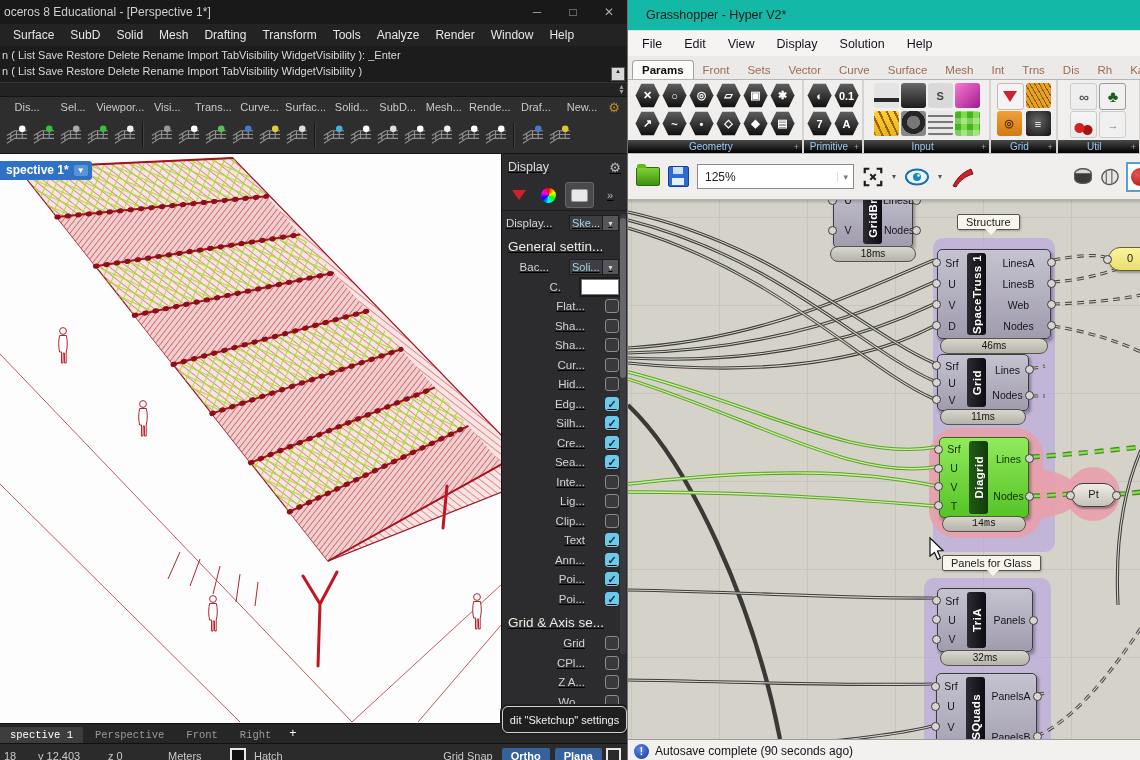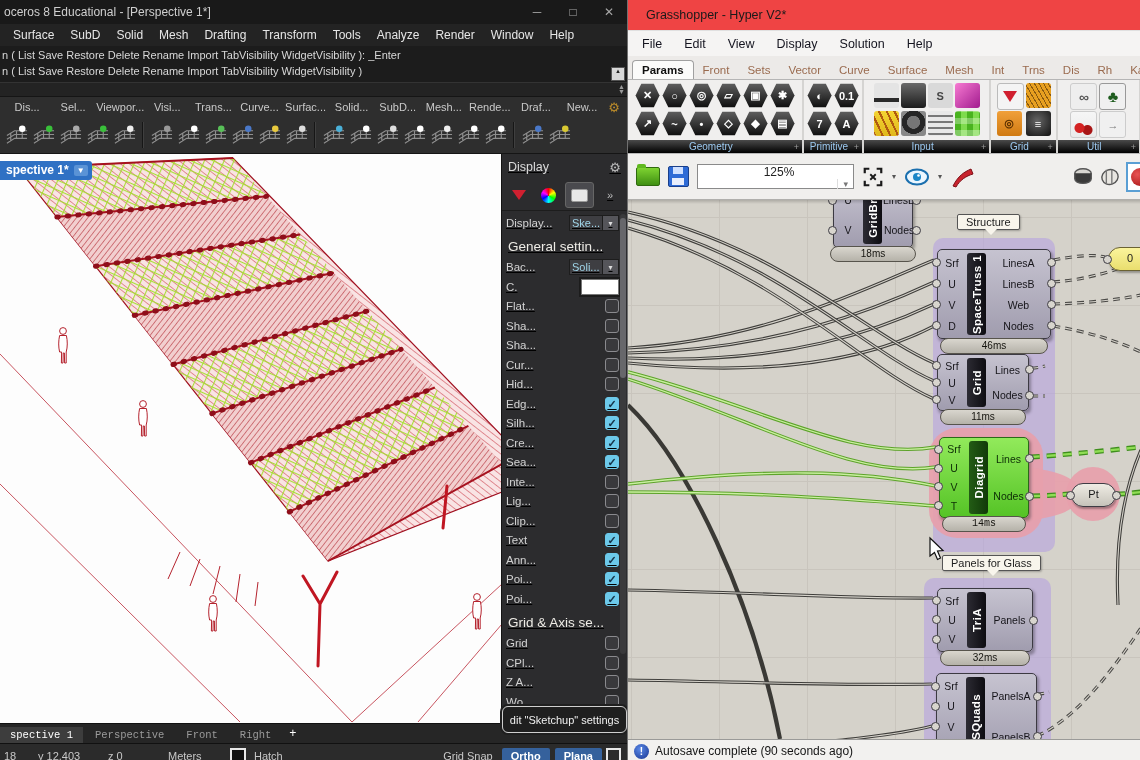--- a/index.html
+++ b/index.html
@@ -33,57 +33,57 @@
   .ptabs{height:30px;display:flex;align-items:center;gap:2px;padding:0 3px;border-bottom:1px solid #1d1d1d;}
   .ptab{width:30px;height:24px;display:flex;align-items:center;justify-content:center;border-radius:3px;}
   .ptab.selt{background:#4a4a4e;border:1px solid #666;}
   .cwheel{width:15px;height:15px;border-radius:50%;background:conic-gradient(#f00,#ff0,#0f0,#0ff,#00f,#f0f,#f00);}
   .mon{width:15px;height:11px;background:#e8e8e8;border:1px solid #999;border-radius:2px;}
   .rtri{width:0;height:0;border-left:7px solid transparent;border-right:7px solid transparent;border-top:10px solid #d02030;}
   .morech{color:#bbb;font-size:11px;}
   .drows{padding:2px 8px 0 4px;}
   .dsec{font-size:13.5px;color:#edebe5;padding:6px 0 4px 2px;}
   .drow{display:flex;align-items:center;height:19.5px;}
-  .drow .lb{flex:1;text-align:left;padding-right:9px;font-size:11.5px;color:#d2d2d2;white-space:nowrap;overflow:hidden;}
+  .drow .lb{flex:1;text-align:right;padding-right:20px;font-size:11.5px;color:#d2d2d2;white-space:nowrap;overflow:hidden;}
   .dsel{width:50px;height:16px;display:flex;}
   .dsel .v{flex:1;background:#3e3e42;color:#9fd4e8;font-size:11px;padding:1px 2px;white-space:nowrap;overflow:hidden;border:1px solid #1d1d1d;}
   .dsel .c{width:15px;background:#55555a;color:#ddd;font-size:8px;text-align:center;line-height:16px;border:1px solid #1d1d1d;border-left:none;}
   .dcolor{width:36px;height:14px;background:#fff;border:1px solid #777;box-shadow:0 0 0 2px #1c1c1c;}
   .cb{width:14px;height:14px;border-radius:3px;background:#39393c;border:1px solid #8a8a8e;box-sizing:border-box;}
   .cb.on{background:#6cc9ea;border-color:#6cc9ea;color:#15344a;font-size:11px;font-weight:bold;line-height:13px;text-align:center;}
   .pscroll{position:absolute;right:1px;top:60px;width:6px;height:440px;background:#3a3a3c;border-radius:3px;}
   .pscroll::after{content:"";position:absolute;top:4px;left:0;width:6px;height:160px;background:#67676b;border-radius:3px;}
   .sketch-btn{position:absolute;left:502px;top:706px;width:123px;height:25px;background:#1f1f1f;border:1px solid #cfcfcf;border-radius:6px;color:#f0f0f0;font-size:11px;display:flex;align-items:center;justify-content:center;white-space:nowrap;overflow:hidden;z-index:20;box-shadow:0 0 0 2px #1f1f1f;}
   .vtabs{height:19px;background:#262626;display:flex;align-items:flex-end;gap:2px;border-top:1px solid #111;}
   .vtab{font-size:10.5px;color:#9a9a9a;padding:2px 10px;font-family:Liberation Mono, monospace;}
   .vtab.act{background:#3d3d3d;color:#fff;}
   .vtab.plus{color:#fff;font-size:12px;padding:2px 6px;}
   .r-status{height:23px;background:#2b2b2b;display:flex;align-items:center;font-size:11px;color:#c8c8c8;gap:0;border-top:1px solid #111;}
   .r-status .it{padding:0 4px;white-space:nowrap;}
   .hcb{width:12px;height:12px;background:#111;border:2px solid #e8e8e8;margin:0 4px 0 10px;}
   .schip{background:#35619c;color:#fff;font-weight:bold;padding:2px 9px;border-radius:2px;margin-left:5px;}
   .pcb{width:11px;height:11px;background:#2b2b2b;border:2px solid #e8e8e8;margin-left:4px;}
   
   .gh{position:relative;width:513px;height:760px;background:#f0f0f0;flex:0 0 513px;border-left:1px solid #707070;overflow:hidden;}
-  .g-title{height:30px;background:#ef4444;display:flex;align-items:center;padding-left:18px;font-size:12.5px;color:#1a1a1a;border-bottom:1px solid #e0e0e0;}
+  .g-title{height:30px;background:#14b8a6;display:flex;align-items:center;padding-left:18px;font-size:12.5px;color:#1a1a1a;border-bottom:1px solid #e0e0e0;}
   .g-menu{height:25px;background:#f5f4f3;display:flex;align-items:center;padding-left:3px;}
   .g-menu span{font-size:12.5px;color:#14141f;padding:2px 11px;}
   .g-tabs{height:23px;background:#eceae8;display:flex;align-items:flex-end;padding-left:4px;border-bottom:1px solid #b5b5b5;overflow:hidden;}
   .gtab{font-size:11.5px;color:#9a6b4f;padding:3px 9px 3px;white-space:nowrap;}
   .gtab.act{background:#fbfbfa;border:1px solid #a0a0a0;border-bottom:1px solid #fbfbfa;border-radius:4px 4px 0 0;color:#101010;font-weight:bold;margin-bottom:-1px;}
   .g-palette{height:73px;background:#f0efee;display:flex;border-bottom:1px solid #b8b8b8;overflow:hidden;}
   .pgroup{display:flex;flex-direction:column;border-right:2px solid #d5d4d2;}
   .pgrid{flex:1;display:grid;grid-auto-flow:column;grid-template-rows:repeat(2,26px);gap:2px;padding:3px 4px;align-content:center;justify-content:center;}
   .tile{width:25px;height:25px;border-radius:3px;display:flex;align-items:center;justify-content:center;font-size:11px;font-weight:bold;color:#fff;}
   .tile.hex{clip-path:polygon(25% 3%,75% 3%,98% 50%,75% 97%,25% 97%,2% 50%);background:linear-gradient(#606060,#0d0d0d);}
   .pbar{height:15px;background:linear-gradient(#4a4a4a,#000);display:flex;align-items:center;position:relative;}
   .pbar .pl{flex:1;text-align:center;color:#9cc9f0;font-size:10px;}
   .pbar .pp{color:#9a9a9a;font-size:9px;padding-right:3px;}
   .g-toolbar{height:45px;background:#f0efed;display:flex;align-items:center;gap:8px;padding-left:8px;border-bottom:1px solid #b0afac;position:relative;}
-  .combo{width:148px;height:23px;background:#fff;border:1px solid #8a8a8a;display:flex;align-items:center;font-size:12px;color:#222;padding-left:7px;flex-direction:column;}
+  .combo{width:148px;height:23px;background:#fff;border:1px solid #8a8a8a;display:flex;align-items:center;font-size:12px;color:#222;padding-left:7px;}
   .combo .cc{margin-left:auto;color:#777;font-size:9px;padding:0 5px;border-left:1px solid #ddd;}
   .tbcar{color:#555;font-size:8px;}
   .g-right{margin-left:auto;display:flex;align-items:center;gap:5px;}
   .redcut{width:13px;height:26px;border:2px solid #5a9fd4;border-right:none;background:#fff;display:flex;align-items:center;overflow:hidden;}
   .redcut i{display:block;width:18px;height:18px;border-radius:50%;background:radial-gradient(circle at 35% 35%,#e85555,#a00d0d);margin-left:3px;flex:none;}
   .g-canvas{position:relative;height:539px;background:#d5d2ca;background-image:linear-gradient(to right,#c9c5bd 1px,transparent 1px),linear-gradient(to bottom,#c9c5bd 1px,transparent 1px);background-size:88px 88px;background-position:3px 17px;overflow:hidden;}
   .g-canvas .topshadow{position:absolute;left:0;top:0;right:0;height:4px;background:linear-gradient(rgba(0,0,0,.18),transparent);z-index:6;pointer-events:none;}
   .wiresvg{position:absolute;left:0;top:0;z-index:1;}
   .cursvg{position:absolute;left:0;top:0;z-index:8;pointer-events:none;}
   

